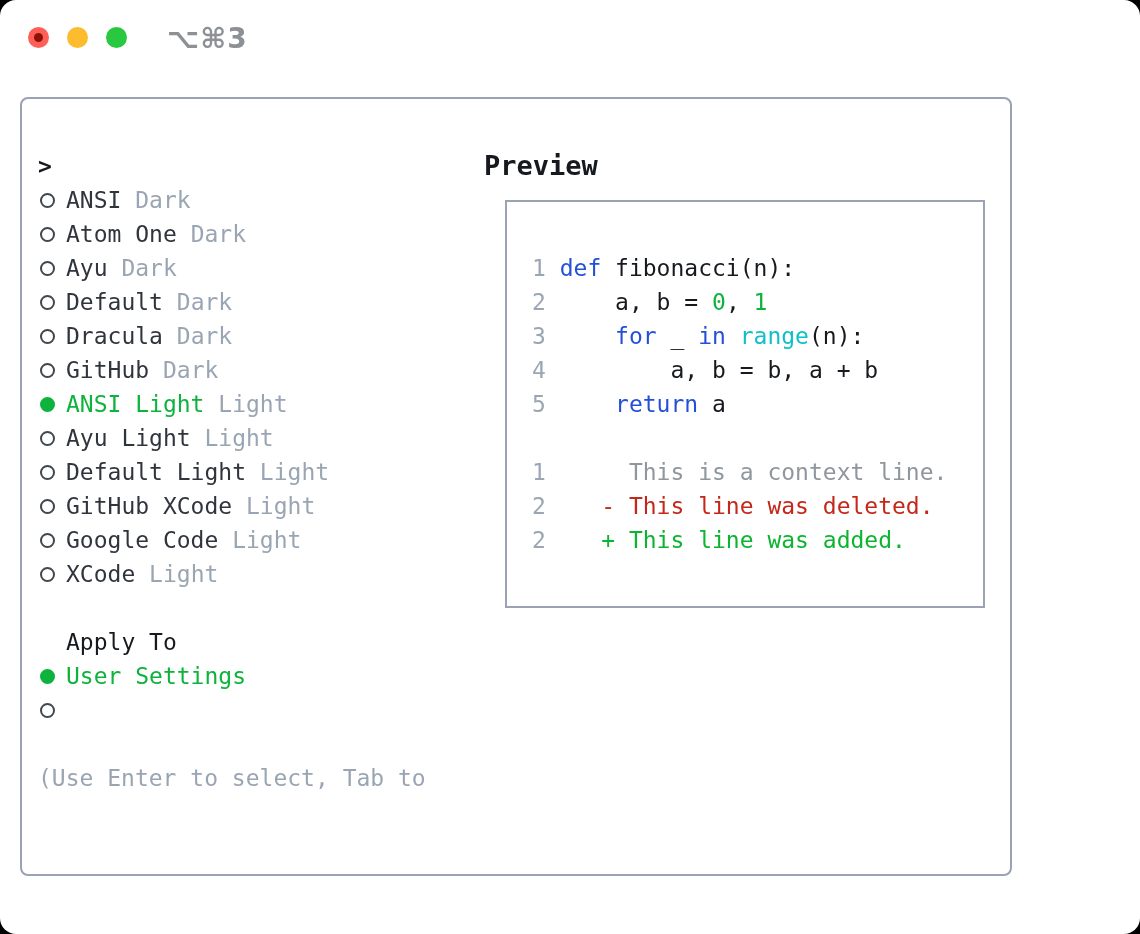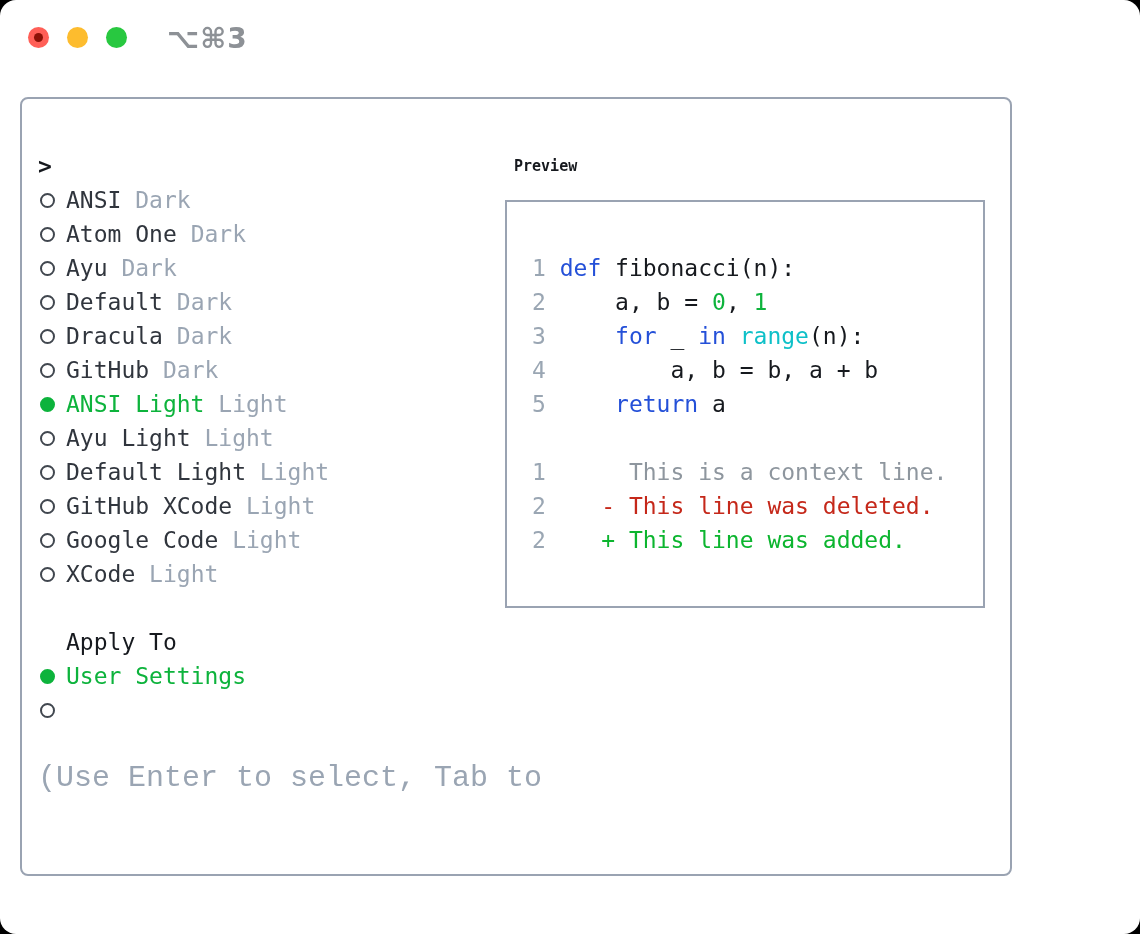--- a/index.html
+++ b/index.html
@@ -44,25 +44,25 @@
   .bullet-col{width:28px;flex:none;display:flex;align-items:center;}
   .prompt{color:var(--text-primary);font-weight:bold;}
   .ring{width:11px;height:11px;border:2px solid var(--radio-ring-gray);border-radius:50%;margin-left:2px;}
   .row.selected .ring{background:var(--selection-green);border-color:var(--selection-green);}
   .header-row .hdr{color:var(--text-primary);font-weight:bold;white-space:pre;}
   .name{color:var(--text-label);white-space:pre;text-align:right;}
   .row.selected .name{color:var(--selection-green);}
   .variant{color:var(--text-dim);margin-left:1ch;white-space:pre;}
   .section-hdr{color:var(--text-primary);white-space:pre;}
   .spacer{height:34px;}
-  .hint-line{color:var(--text-dim);font-size:30px;line-height:34px;height:34px;white-space:pre;font-family:Liberation Mono, monospace;}
-
-  
-  .preview-header{position:absolute;left:492px;top:50px;height:34px;line-height:34px;
-    font-size:15px;font-weight:bold;color:var(--text-primary);}
+  .hint-line{color:var(--text-dim);font-size:23px;line-height:34px;height:34px;white-space:pre;}
+
+  
+  .preview-header{position:absolute;left:462px;top:50px;height:34px;line-height:34px;
+    font-size:27px;font-weight:bold;color:var(--text-primary);}
   .preview-box{
     position:absolute;left:483px;top:101px;width:480px;height:408px;
     border:2px solid var(--border-gray);box-sizing:border-box;
     padding:49px 0 0 25px;overflow:hidden;background:var(--window-bg);
   }
   .pline{display:flex;align-items:center;height:34px;font-size:23px;line-height:34px;}
   .lnum{width:1ch;flex:none;text-align:right;color:var(--line-number-gray);margin-right:1ch;white-space:pre;}
   .lcontent{white-space:pre;}
   .tk-fg{color:var(--text-primary);}
   .tk-kw{color:var(--syntax-keyword-blue);}

